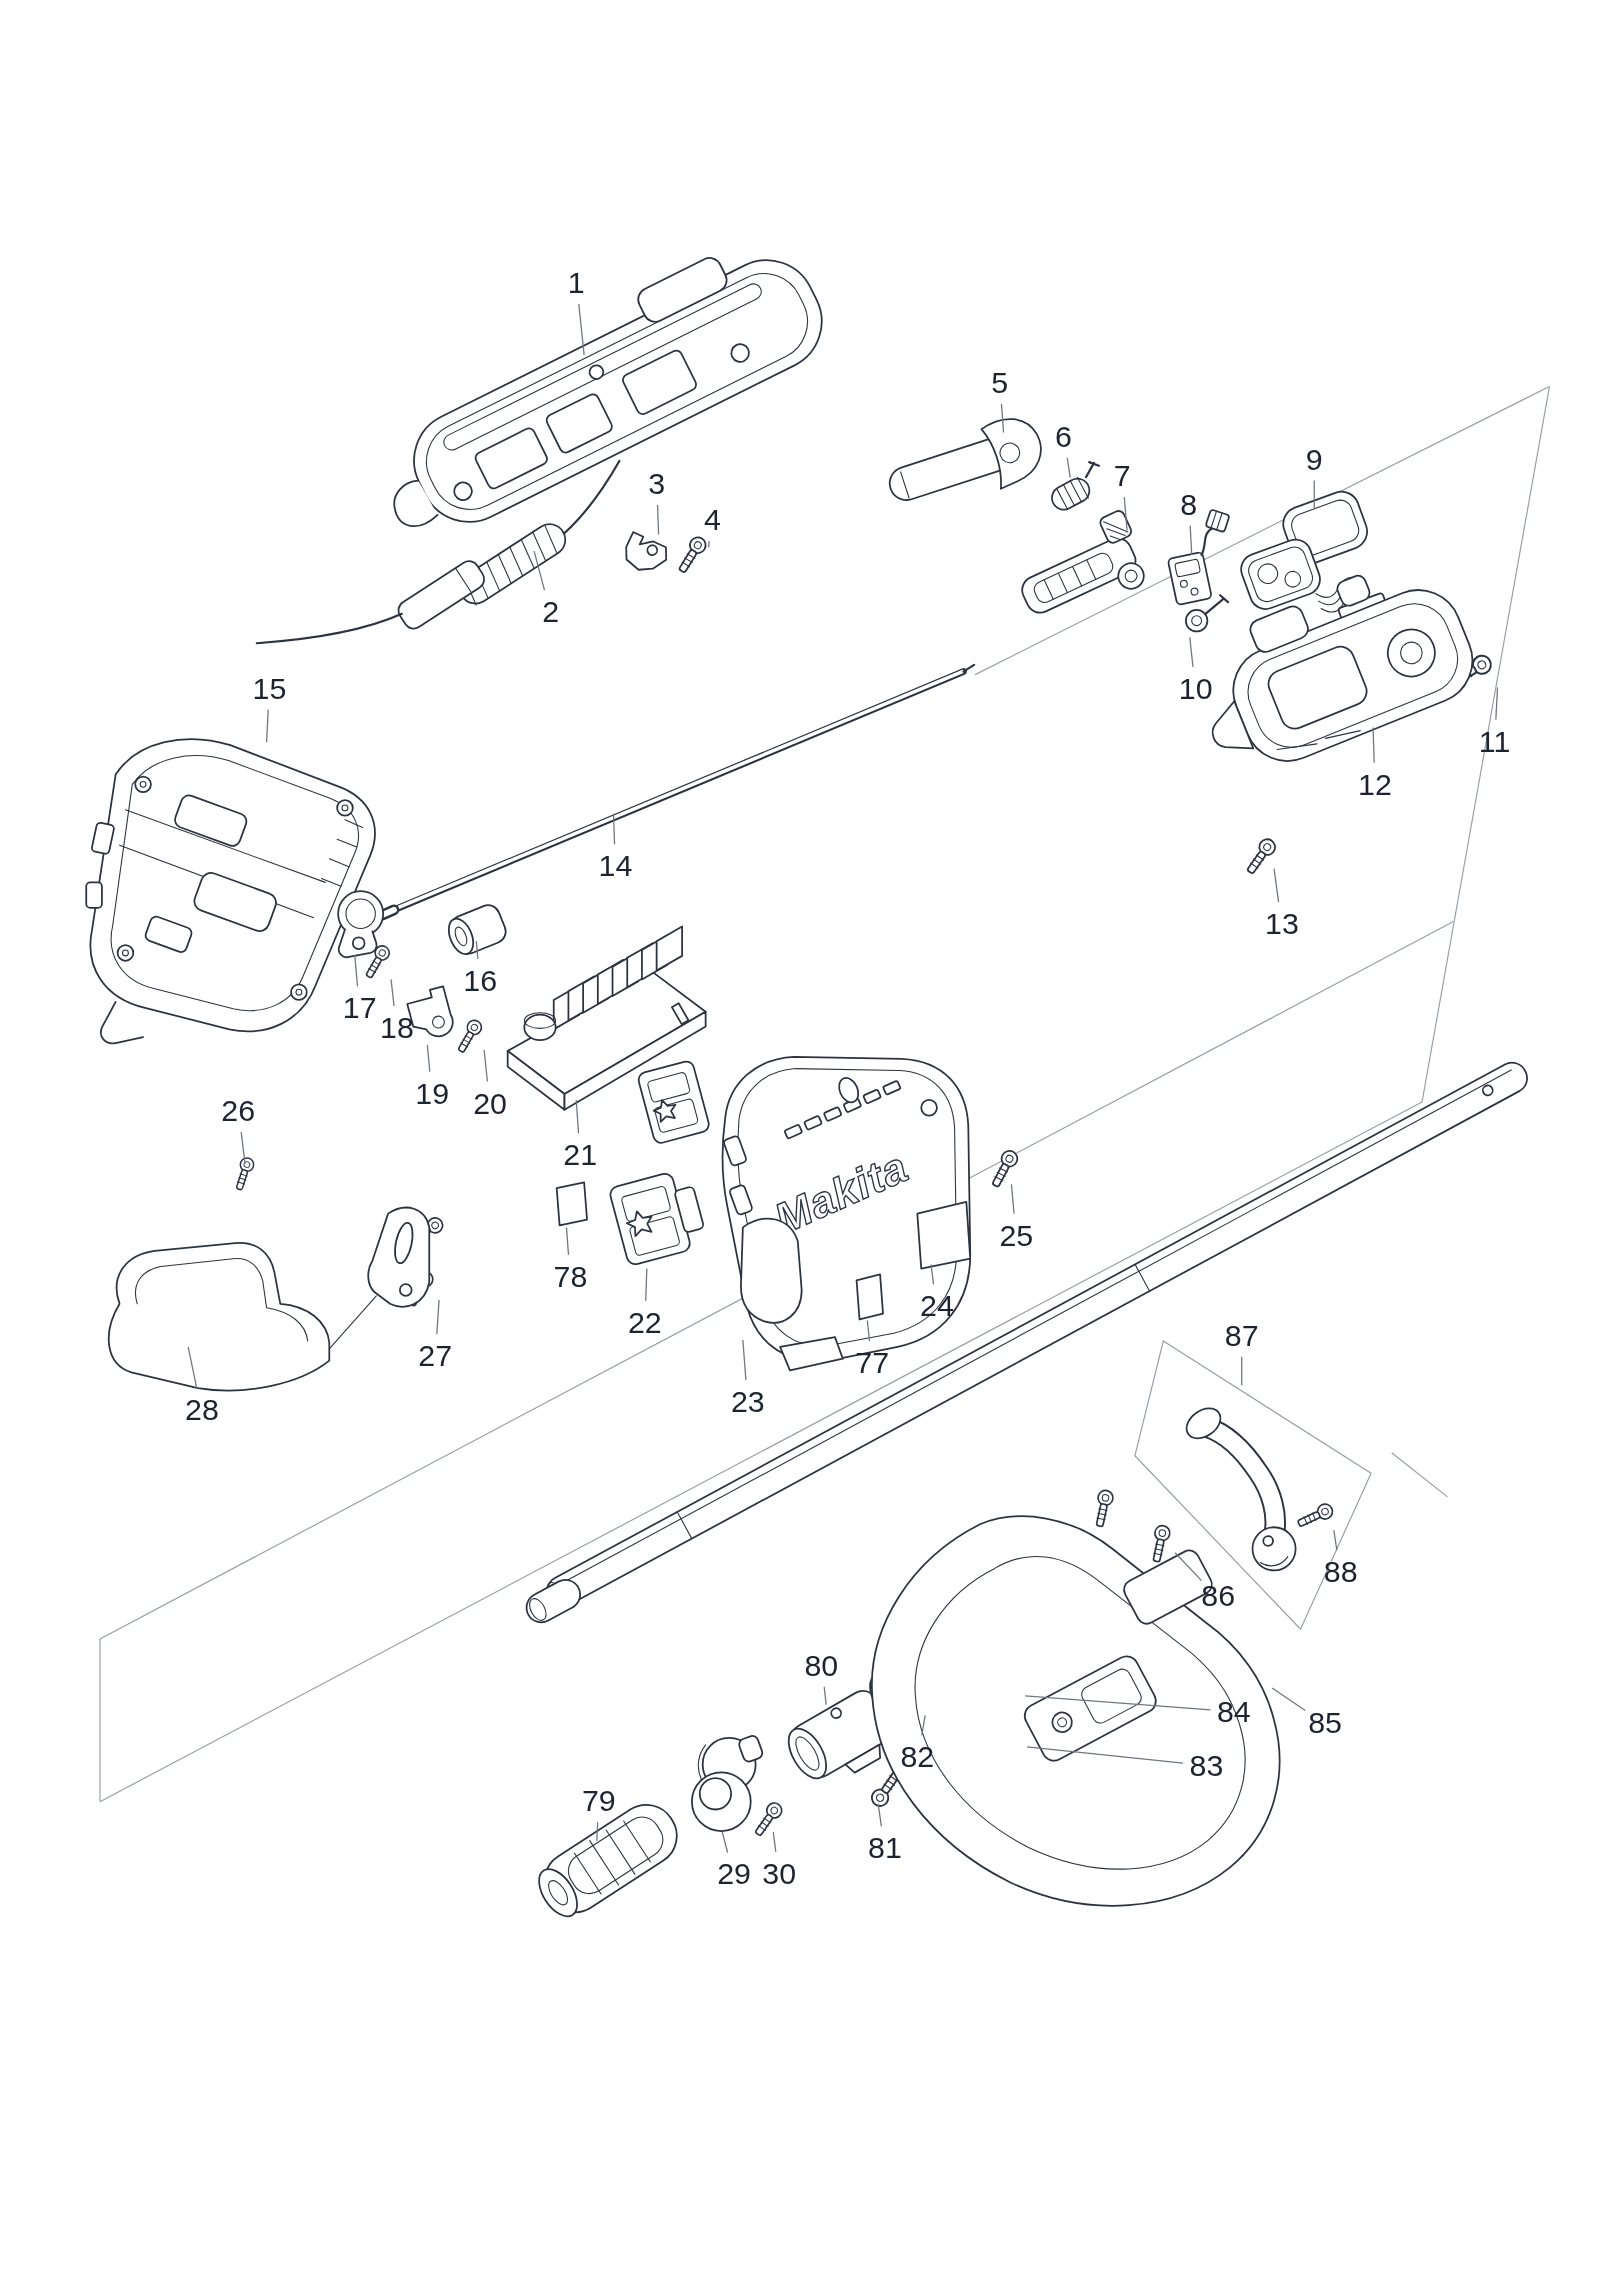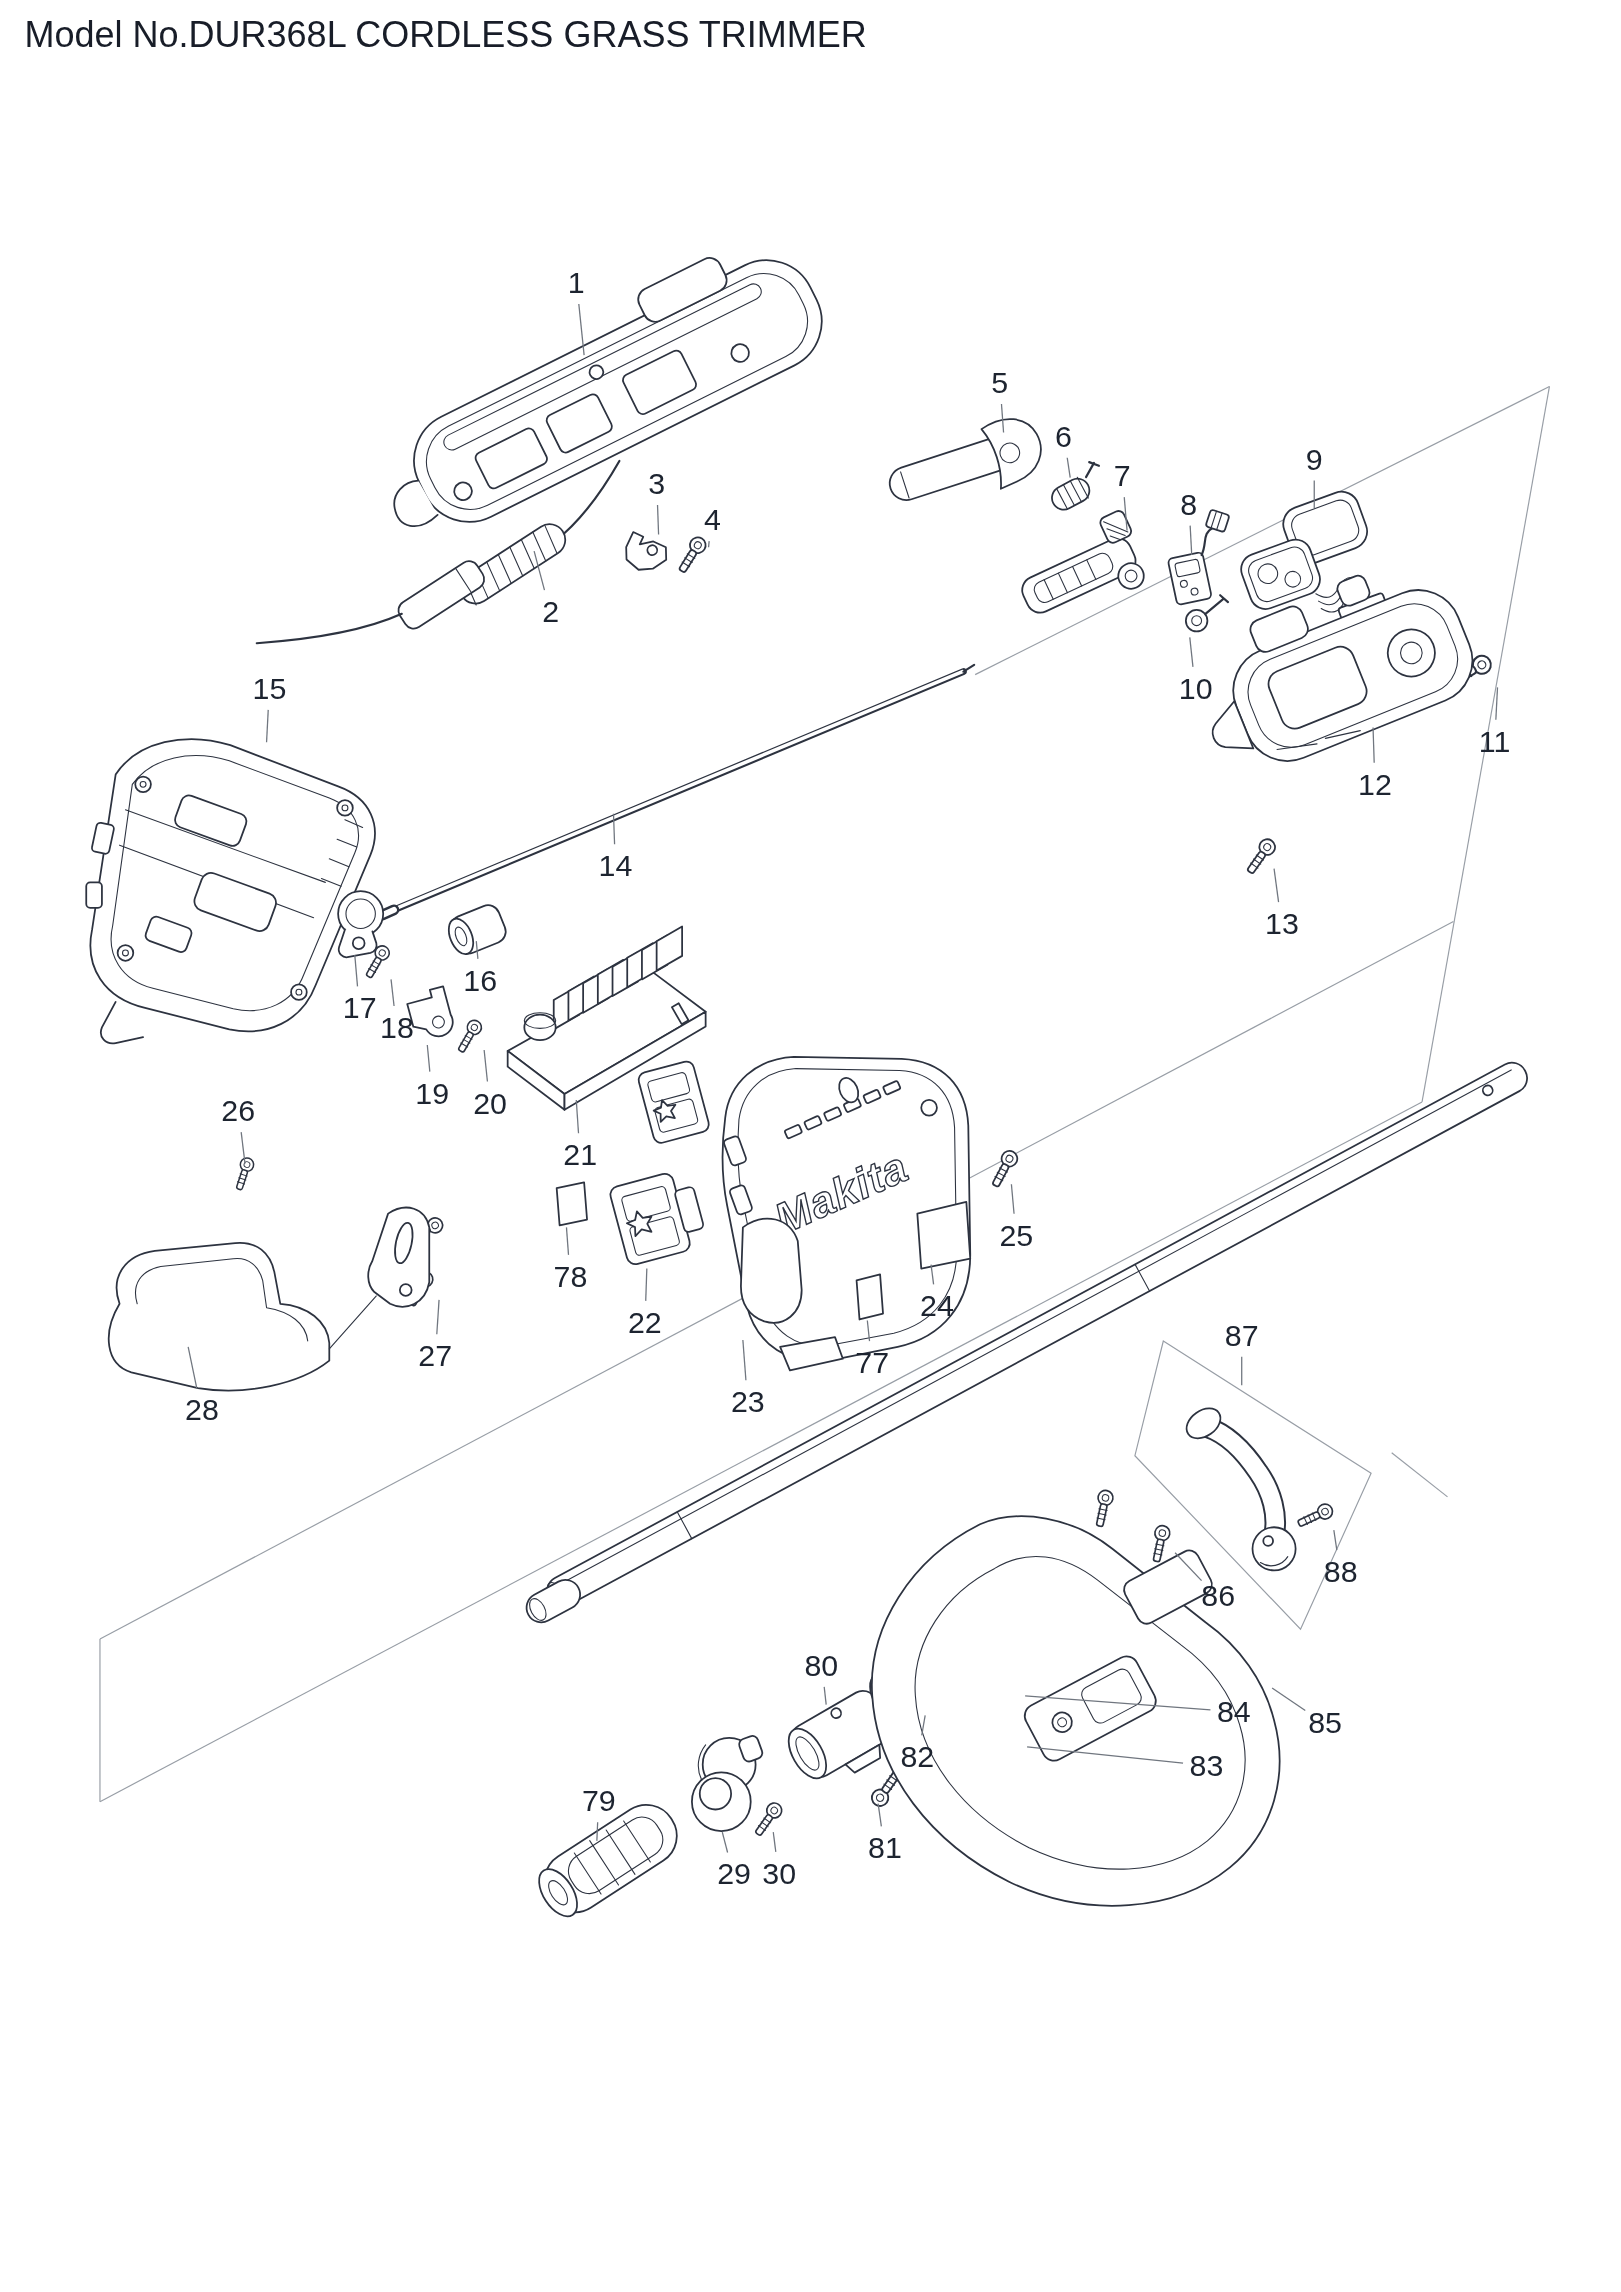--- a/index.html
+++ b/index.html
@@ -13,21 +13,20 @@
   svg .core{fill:none;stroke:#fff;stroke-linecap:round}
   .leader{stroke:#70767f;stroke-width:1.3;fill:none}
   .frameln{stroke:#989ea6;stroke-width:1.2;fill:none}
   .plabel{font-family:"Liberation Sans",sans-serif;font-size:31px;fill:#1d2430}
   .logo{font-family:"Liberation Sans",sans-serif;font-style:italic;font-weight:bold;font-size:44px;fill:#fff;stroke:#2d3340;stroke-width:1.4;letter-spacing:1px}
 </style>
 </head>
 <body>
 
 <div class="page">
-  <div class="title">Model No.DUR368L CORDLESS GRASS TRIMMER</div>
 
   <svg id="dsvg" width="1621" height="2293" viewBox="0 0 1654 2339" xmlns="http://www.w3.org/2000/svg">
     <defs>
       <g id="scr">
         <circle class="p" cx="0" cy="0" r="8"></circle>
         <circle class="t" cx="0" cy="0" r="3.5"></circle>
         <rect class="p" x="-3.5" y="7" width="7" height="24" rx="2.5"></rect>
         <path class="t" d="M-4.5,13 h9 M-4.5,18 h9 M-4.5,23 h9"></path>
       </g>
     </defs>

